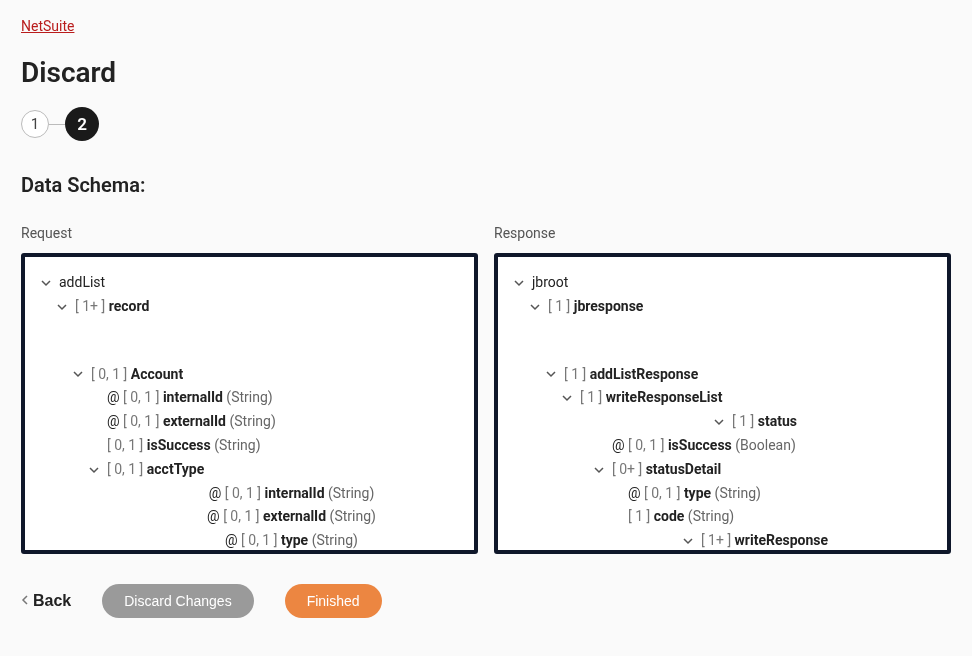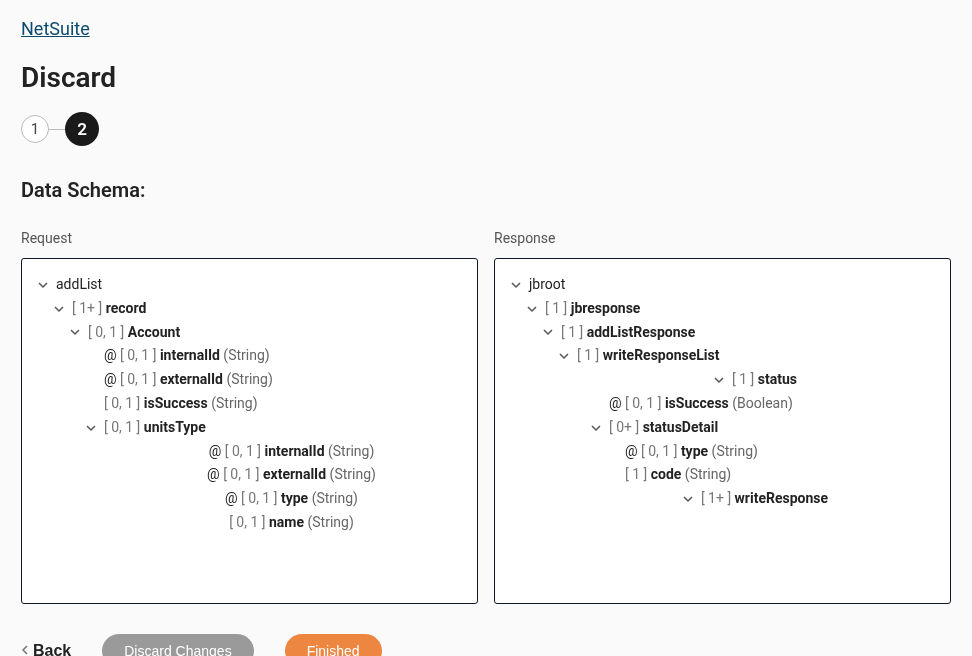--- a/index.html
+++ b/index.html
@@ -1,38 +1,38 @@
 <!DOCTYPE html>
 <html><head>
 <meta charset="utf-8">
 <style>
   * { box-sizing: border-box; margin: 0; padding: 0; }
   body { font-family: -apple-system, BlinkMacSystemFont, "Segoe UI", Roboto, Helvetica, Arial, sans-serif; background: #fafafa; color: #222; font-size: 14px; }
   .page { padding: 18px 21px; }
-  .breadcrumb a { color: #0c4a6e; text-decoration: underline; font-size: 18px; }
+  .breadcrumb a { color: #b91c1c; text-decoration: underline; font-size: 14px; }
   h1.title { font-size: 28px; font-weight: 600; margin-top: 22px; margin-bottom: 18px; }
   .stepper { display: flex; align-items: center; margin-bottom: 32px; }
   .step { width: 28px; height: 28px; border-radius: 50%; display: flex; align-items: center; justify-content: center; font-size: 15px; }
   .step.inactive { border: 1px solid #bbb; color: #444; background: #fff; }
   .step.active { background: #1a1a1a; color: #fff; font-weight: 600; width: 34px; height: 34px; font-size: 17px; }
   .step-line { width: 16px; height: 1px; background: #bbb; }
   h2.section { font-size: 20px; font-weight: 600; margin-bottom: 28px; }
   .panels { display: flex; gap: 16px; margin-bottom: 30px; }
   .panel-wrap { flex: 1; }
   .panel-label { font-size: 14px; color: #555; margin-bottom: 12px; }
-  .panel { border: 1px solid #0f172a; border-radius: 3px; background: #fff; padding: 14px 14px; height: 346px; overflow: hidden; }
+  .panel { border: 4px solid #0f172a; border-radius: 3px; background: #fff; padding: 14px 14px; height: 301px; overflow: hidden; }
   .tree { font-size: 14px; line-height: 1.7; }
   .node { display: flex; align-items: center; gap: 6px; white-space: nowrap; }
   .chev { display:inline-flex; align-items:center; justify-content:center; width:14px; height:14px; color:#555; cursor:pointer; }
   .chev svg { width: 10px; height: 10px; }
   .card { color: #777; }
   .name { font-weight: 700; color: #222; }
   .type { color: #666; }
   .i1 { padding-left: 16px; }
-  .i2 { padding-left: 32px; }
+  .i2 { padding-left: 32px; margin-top: 44px; }
   .i3 { padding-left: 48px; }
   .i4 { padding-left: 64px; justify-content: center; }
   .i5 { padding-left: 80px; }
   .i6 { padding-left: 96px; }
   .footer { display: flex; align-items: center; gap: 31px; }
   .back-btn { display: flex; align-items: center; gap: 4px; background: none; border: none; font-size: 16px; font-weight: 600; color: #222; cursor: pointer; padding: 4px 0; }
   .back-btn .caret { font-size: 12px; color: #555; }
   .btn { border: none; border-radius: 999px; padding: 9px 22px; font-size: 14px; font-weight: 500; cursor: pointer; }
   .btn-primary { background: #ec8641; color: #fff; }
   .btn-secondary { background: #9a9a9a; color: #fff; }
@@ -95,21 +95,21 @@
             <div class="node i3">
               <span style="display: inline-block; width: 14px;"></span>
               <span><span class="card">[ 0, 1 ]</span> <span class="name">isSuccess</span> <span class="type">(String)</span></span>
             </div>
             <div class="node i3">
               <span class="chev">
                 <svg viewBox="0 0 10 10">
                   <path d="M1 3 L5 7 L9 3" stroke="#555" stroke-width="1.5" fill="none"></path>
                 </svg>
               </span>
-              <span><span class="card">[ 0, 1 ]</span> <span class="name">unitsType</span></span>
+              <span><span class="card">[ 0, 1 ]</span> <span class="name">acctType</span></span>
             </div>
             <div class="node i4">
               <span style="display: inline-block; width: 14px;"></span>
               <span><span>@ </span><span class="card">[ 0, 1 ]</span> <span class="name">internalId</span> <span class="type">(String)</span></span>
             </div>
             <div class="node i4">
               <span style="display: inline-block; width: 14px;"></span>
               <span><span>@ </span><span class="card">[ 0, 1 ]</span> <span class="name">externalId</span> <span class="type">(String)</span></span>
             </div>
             <div class="node i4">

